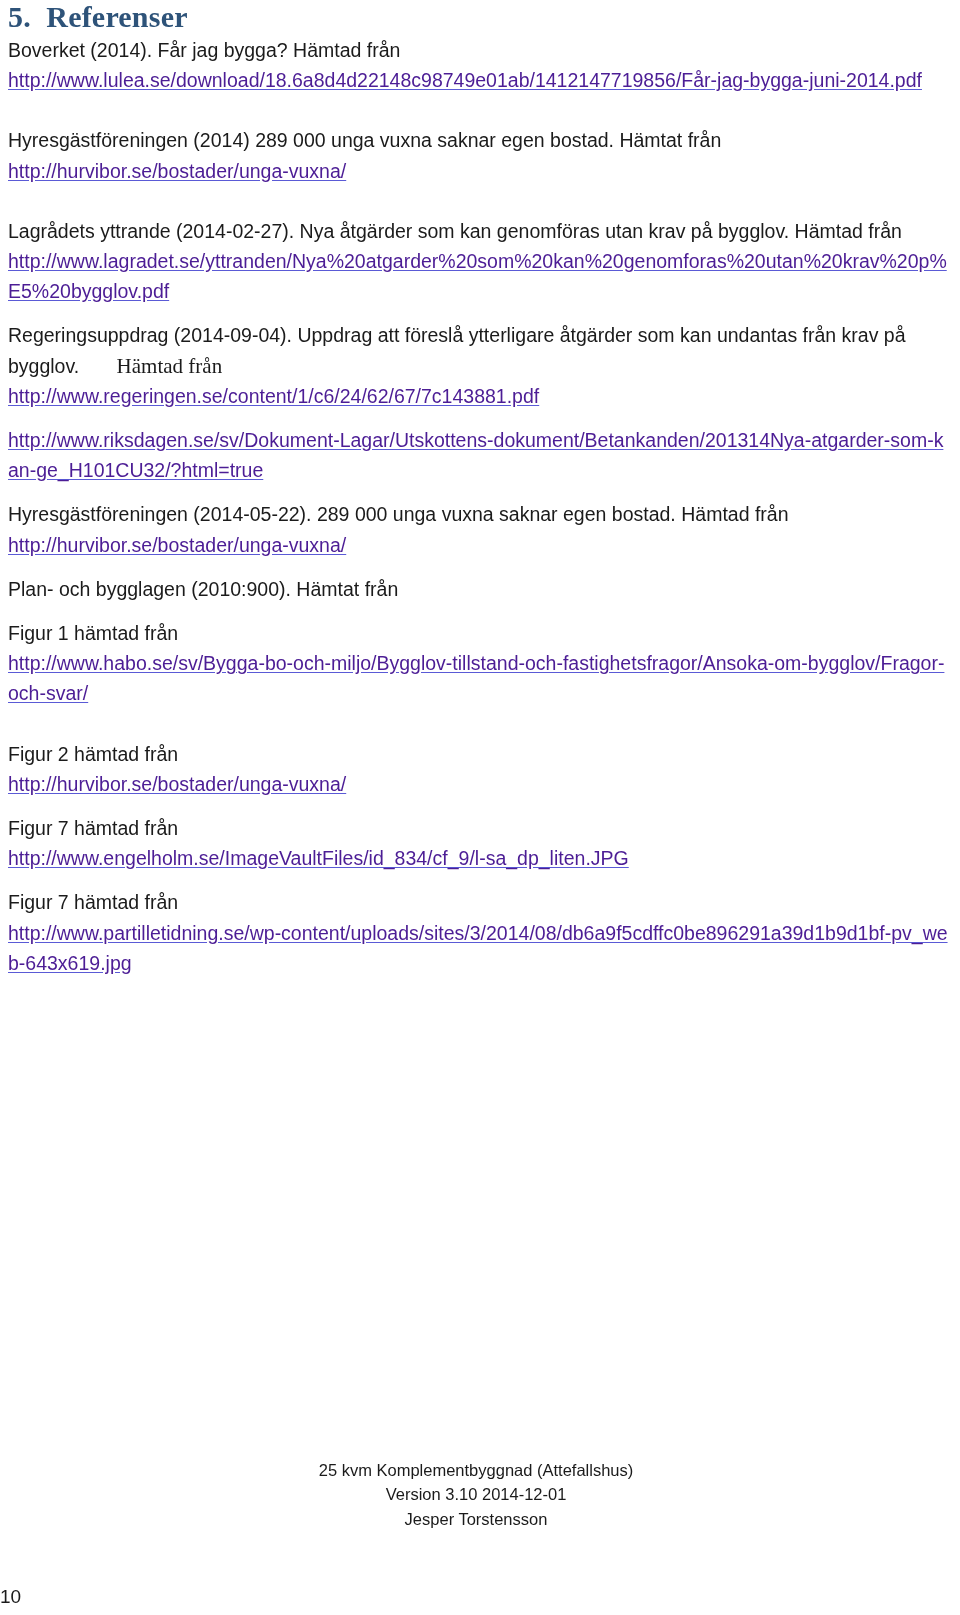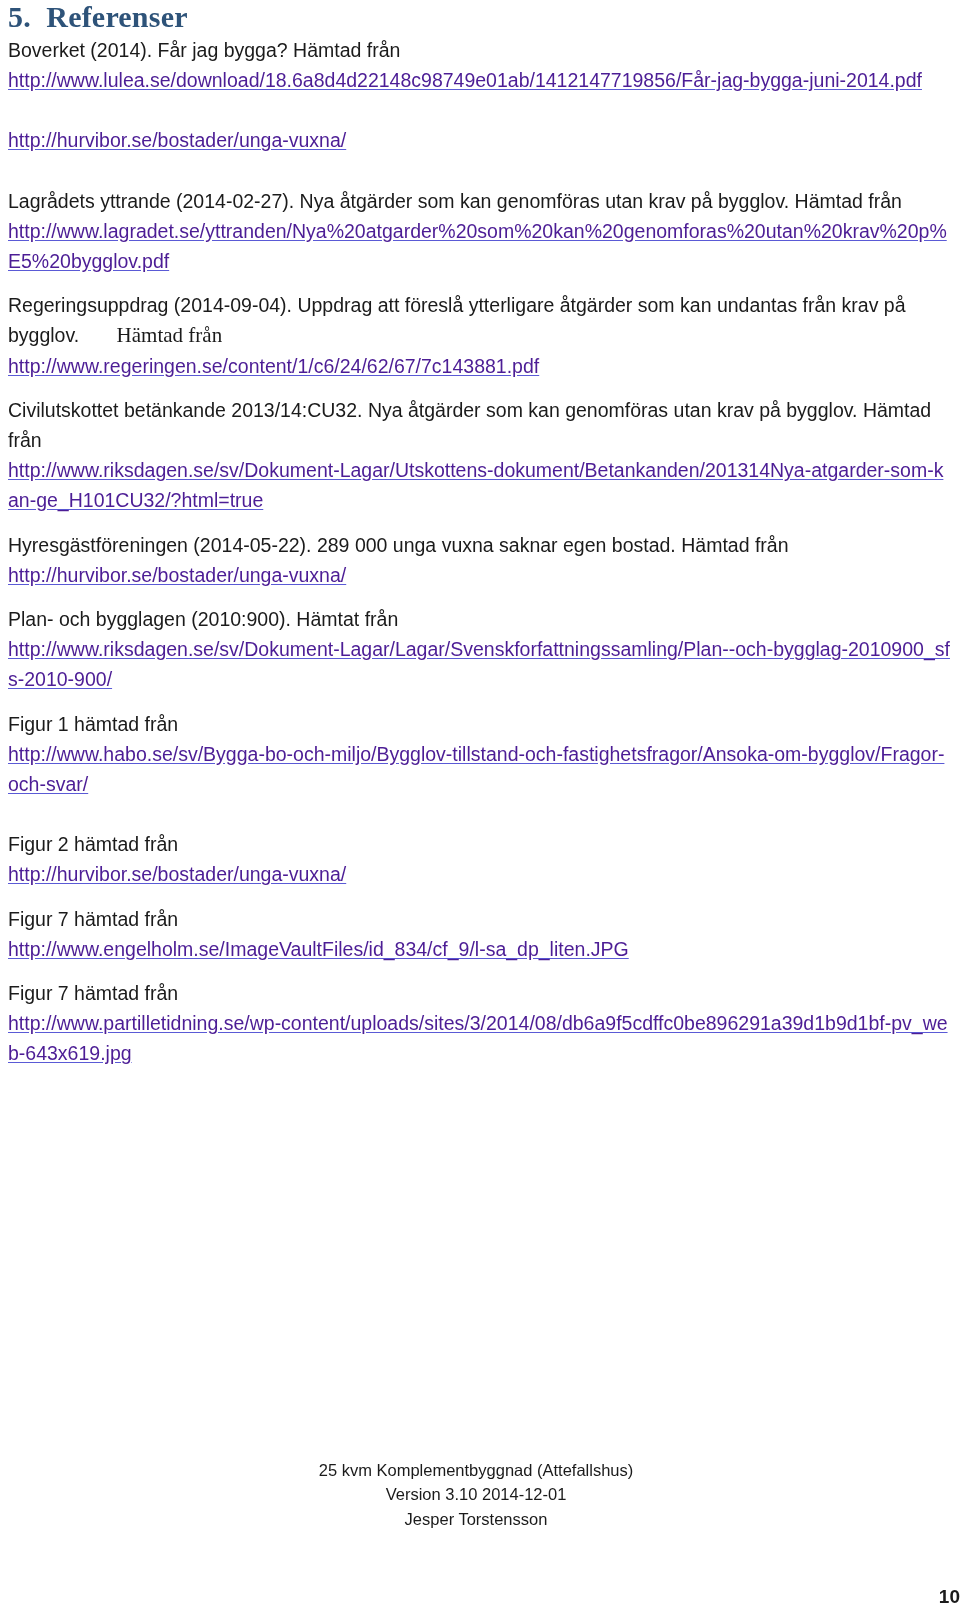--- a/index.html
+++ b/index.html
@@ -89,43 +89,45 @@
     font-size: 16.5px;
     line-height: 24.5px;
     color: #1b1b1b;
     white-space: pre;
   }
   .page-number {
     position: absolute;
     left: 0;
     right: 0;
     bottom: 6px;
-    text-align: right;
+    text-align: left;
     font-size: 19px;
     line-height: 24px;
     color: #1b1b1b;
-    font-weight: bold;
   }
 </style>
 </head>
 <body>
 
 <div class="page">
 
   <h1 class="doc-heading">5.  Referenser</h1>
 
   <div class="para plain">
     <span>Boverket (2014). Får jag bygga? Hämtad från</span>
   </div>
   <div class="para">
     <a class="lnk" href="#">http://www.lulea.se/download/18.6a8d4d22148c98749e01ab/1412147719856/Får-jag-bygga-juni-2014.pdf</a>
   </div>
 
   <div class="gap"></div>
 
+  <div class="para plain">
+    <span>Hyresgästföreningen (2014) 289 000 unga vuxna saknar egen bostad. Hämtat från</span>
+  </div>
   <div class="para">
     <a class="lnk" href="#">http://hurvibor.se/bostader/unga-vuxna/</a>
   </div>
 
   <div class="gap"></div>
 
   <div class="para plain">
     <span>Lagrådets yttrande (2014-02-27). Nya åtgärder som kan genomföras utan krav på bygglov. Hämtad från</span>
   </div>
   <div class="para">
@@ -137,43 +139,37 @@
   <div class="para plain">
     <span>Regeringsuppdrag (2014-09-04). Uppdrag att föreslå ytterligare åtgärder som kan undantas från krav på bygglov.</span>
     <span class="serif-run">Hämtad från</span>
   </div>
   <div class="para">
     <a class="lnk" href="#">http://www.regeringen.se/content/1/c6/24/62/67/7c143881.pdf</a>
   </div>
 
   <div class="gap-sm"></div>
 
-  <div class="para plain">
-    <span>Civilutskottet betänkande 2013/14:CU32. Nya åtgärder som kan genomföras utan krav på bygglov. Hämtad från</span>
-  </div>
   <div class="para">
     <a class="lnk" href="#">http://www.riksdagen.se/sv/Dokument-Lagar/Utskottens-dokument/Betankanden/201314Nya-atgarder-som-kan-ge_H101CU32/?html=true</a>
   </div>
 
   <div class="gap-sm"></div>
 
   <div class="para plain">
     <span>Hyresgästföreningen (2014-05-22). 289 000 unga vuxna saknar egen bostad. Hämtad från</span>
   </div>
   <div class="para">
     <a class="lnk" href="#">http://hurvibor.se/bostader/unga-vuxna/</a>
   </div>
 
   <div class="gap-sm"></div>
 
   <div class="para plain">
     <span>Plan- och bygglagen (2010:900). Hämtat från</span>
-  </div>
-  <div class="para">
-    <a class="lnk" href="#">http://www.riksdagen.se/sv/Dokument-Lagar/Lagar/Svenskforfattningssamling/Plan--och-bygglag-2010900_sfs-2010-900/</a>
   </div>
 
   <div class="gap-sm"></div>
 
   <div class="para plain">
     <span>Figur 1 hämtad från</span>
   </div>
   <div class="para">
     <a class="lnk" href="#">http://www.habo.se/sv/Bygga-bo-och-miljo/Bygglov-tillstand-och-fastighetsfragor/Ansoka-om-bygglov/Fragor-och-svar/</a>
   </div>

